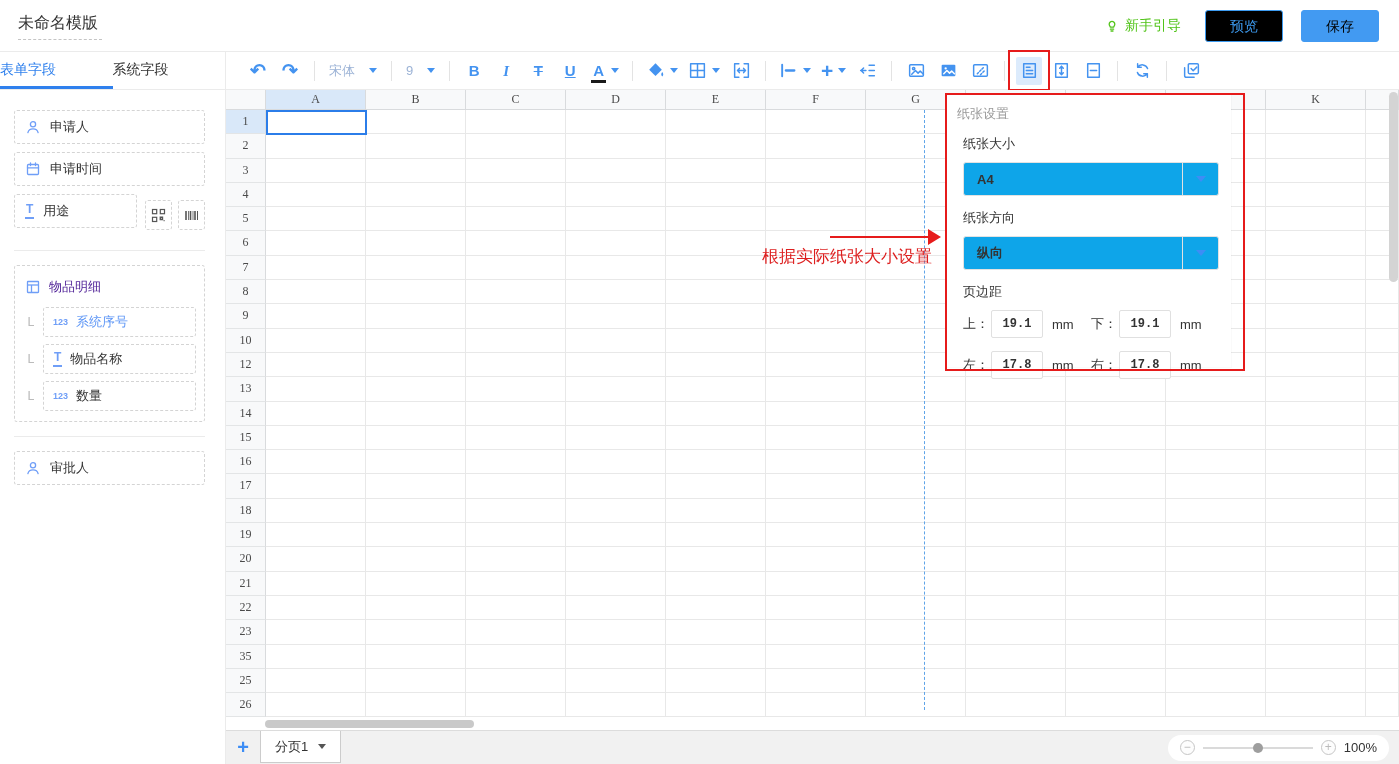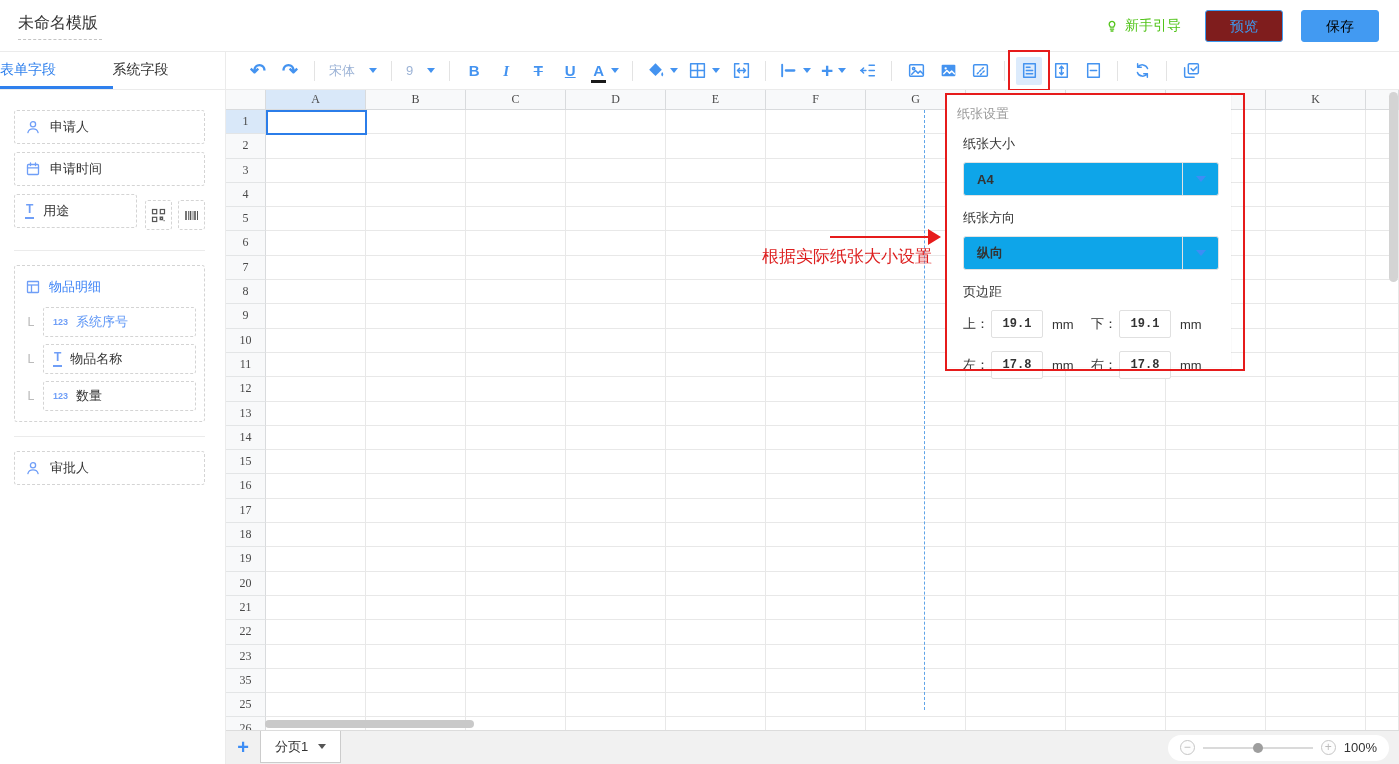--- a/index.html
+++ b/index.html
@@ -6,21 +6,21 @@
   html,body { width:1399px; height:764px; overflow:hidden; background:#fff;
     font-family:"Liberation Sans", sans-serif; color:#333; }
 
   
   .app-header { height:52px; display:flex; align-items:center; padding:0 20px 0 18px;
     border-bottom:1px solid #ebebeb; background:#fff; }
   .doc-title { font-size:16px; color:#333; padding:2px 4px 5px 0; border-bottom:1px dashed #c4c4c4; }
   .header-right { margin-left:auto; display:flex; align-items:center; gap:18px; }
   .guide { display:flex; align-items:center; gap:5px; color:#52c41a; font-size:14px; cursor:pointer; }
   .btn { font-size:14px; border-radius:3px; padding:6px 24px; cursor:pointer; line-height:18px; }
-  .btn-preview { border:1px solid #3d9bf0; color:#3d9bf0; background:#7f1d1d; margin-left:6px; }
+  .btn-preview { border:1px solid #3d9bf0; color:#3d9bf0; background:#000000; margin-left:6px; }
   .btn-save { border:1px solid #429af2; background:#429af2; color:#000000; }
 
   
   .row2 { height:38px; display:flex; border-bottom:1px solid #ebebeb; }
   .tabs { width:226px; display:flex; border-right:1px solid #ebebeb; }
   .tab { flex:1; text-align:left; font-size:14px; line-height:35px; color:#333; cursor:pointer; position:relative; }
   .tab.active { color:#2f80ed; }
   .tab.active::after { content:""; position:absolute; left:0; right:0; bottom:0; height:3px; background:#2f80ed; }
   .toolbar { flex:1; display:flex; align-items:center; padding-left:16px; background:#fff; position:relative; }
   .tool-btn { min-width:26px; height:28px; display:flex; align-items:center; justify-content:center;
@@ -43,21 +43,21 @@
   .sidebar { width:226px; border-right:1px solid #ebebeb; padding:20px 0 0 0; background:#fff; }
   .side-item { margin:0 20px 8px 14px; height:34px; border:1px dashed #d4d4d4; border-radius:3px;
     display:flex; align-items:center; gap:9px; padding:0 10px; font-size:13px; color:#333; cursor:grab; background:#fff; }
   .side-row { display:flex; align-items:center; }
   .side-row .side-item { flex:1; margin-right:8px; }
   .mini-box { width:27px; height:30px; border:1px dashed #d4d4d4; border-radius:3px; margin-right:6px;
     display:flex; align-items:center; justify-content:center; cursor:grab; }
   .mini-box:last-child { margin-right:20px; }
   .side-divider { height:1px; background:#ebebeb; margin:14px 20px 14px 14px; }
   .group-box { margin:0 20px 8px 14px; border:1px dashed #d4d4d4; border-radius:3px; padding:8px 8px 10px 10px; }
-  .group-head { display:flex; align-items:center; gap:8px; font-size:13px; color:#3b82f6; height:26px; cursor:grab; }
+  .group-head { display:flex; align-items:center; gap:8px; font-size:13px; color:#4c1d95; height:26px; cursor:grab; }
   .sub-row { display:flex; align-items:center; margin-top:7px; }
   .sub-l { color:#bbb; font-size:13px; width:16px; margin-left:2px; font-family:"Liberation Mono",monospace; }
   .sub-item { flex:1; height:30px; border:1px dashed #d4d4d4; border-radius:3px; display:flex;
     align-items:center; gap:8px; padding:0 9px; font-size:13px; color:#333; cursor:grab; background:#fff; }
   .sub-item.hlt { color:#5f97f6; }
   .nicon { color:#6f9ef7; font-size:9px; font-weight:700; letter-spacing:0; }
   .ticon { color:#6f9ef7; font-size:12px; font-weight:700; border-bottom:2px solid #6f9ef7; line-height:1.1; padding:0 1px; }
 
   
   .sheet-wrap { flex:1; display:flex; flex-direction:column; min-width:0; }
@@ -565,35 +565,20 @@
             <div class="cell"></div>
             <div class="cell"></div>
             <div class="cell"></div>
             <div class="cell"></div>
             <div class="cell"></div>
             <div class="cell"></div>
             <div class="cell fill"></div>
           </div>
           <div class="g-row">
             <div class="row-h">10</div>
-            <div class="cell"></div>
-            <div class="cell"></div>
-            <div class="cell"></div>
-            <div class="cell"></div>
-            <div class="cell"></div>
-            <div class="cell"></div>
-            <div class="cell"></div>
-            <div class="cell"></div>
-            <div class="cell"></div>
-            <div class="cell"></div>
-            <div class="cell"></div>
-            <div class="cell fill"></div>
-          </div>
-          <div class="g-row">
-            <div class="row-h">11</div>
             <div class="cell"></div>
             <div class="cell"></div>
             <div class="cell"></div>
             <div class="cell"></div>
             <div class="cell"></div>
             <div class="cell"></div>
             <div class="cell"></div>
             <div class="cell"></div>
             <div class="cell"></div>
             <div class="cell"></div>

